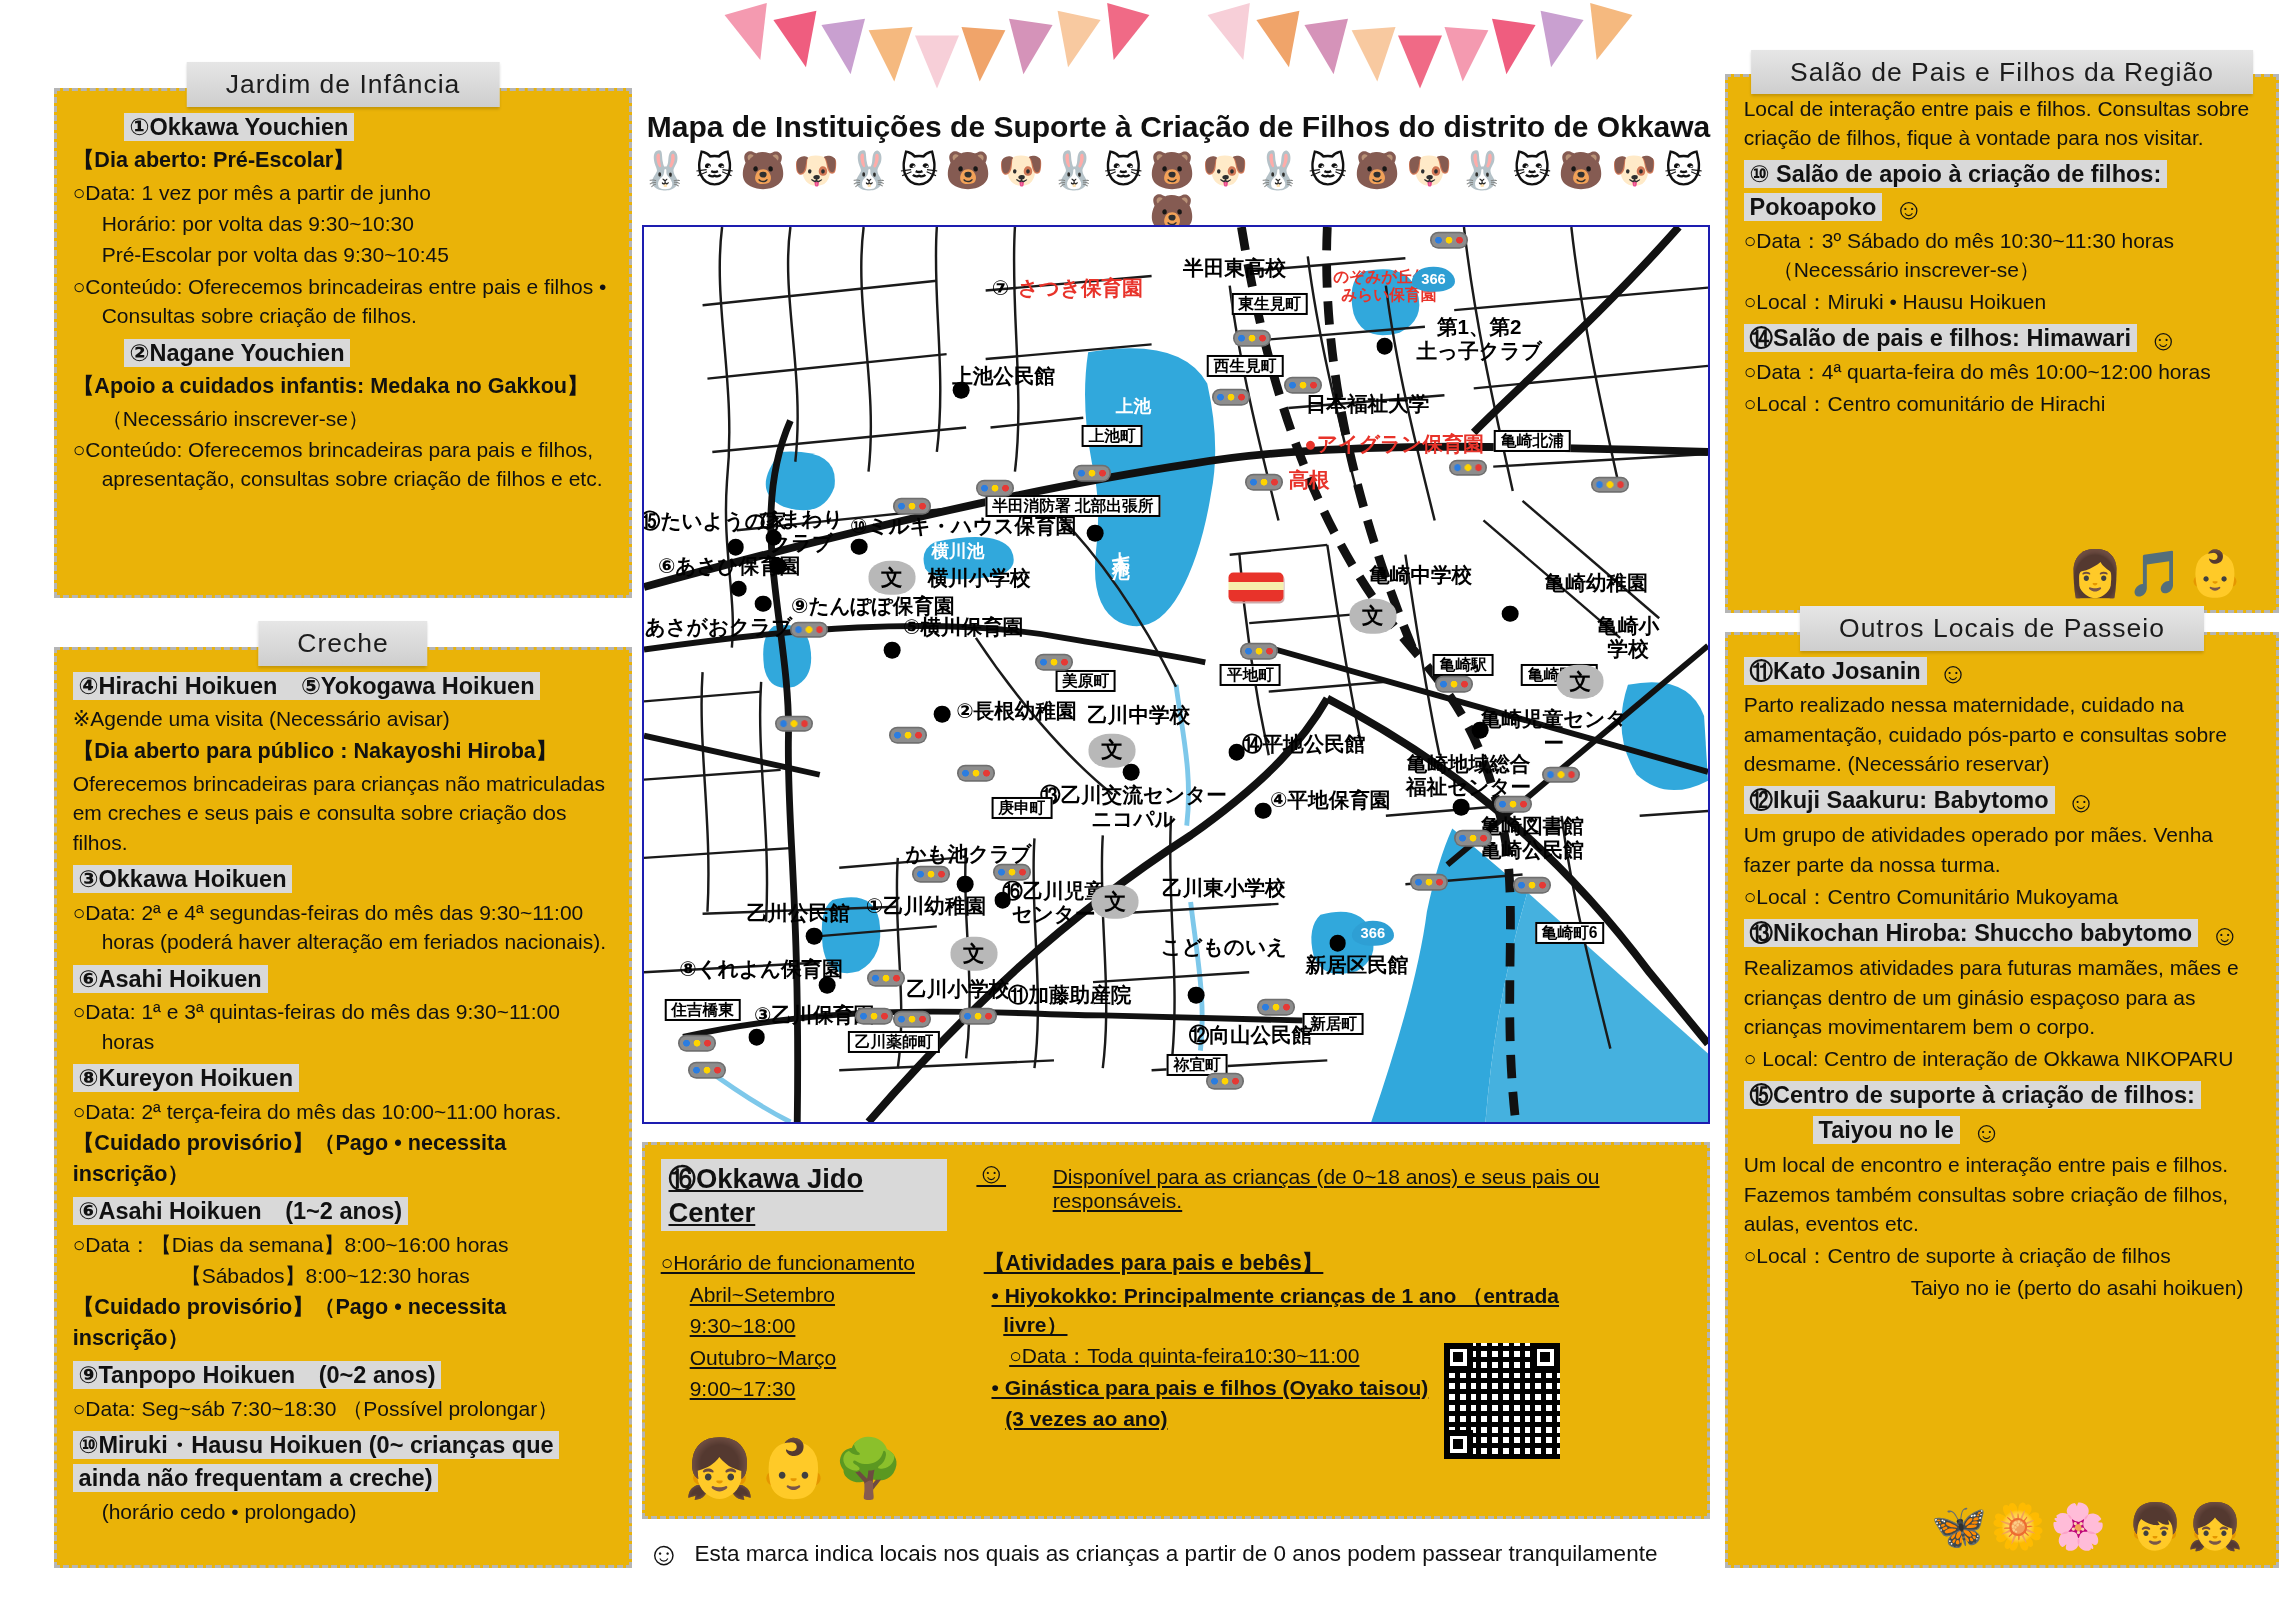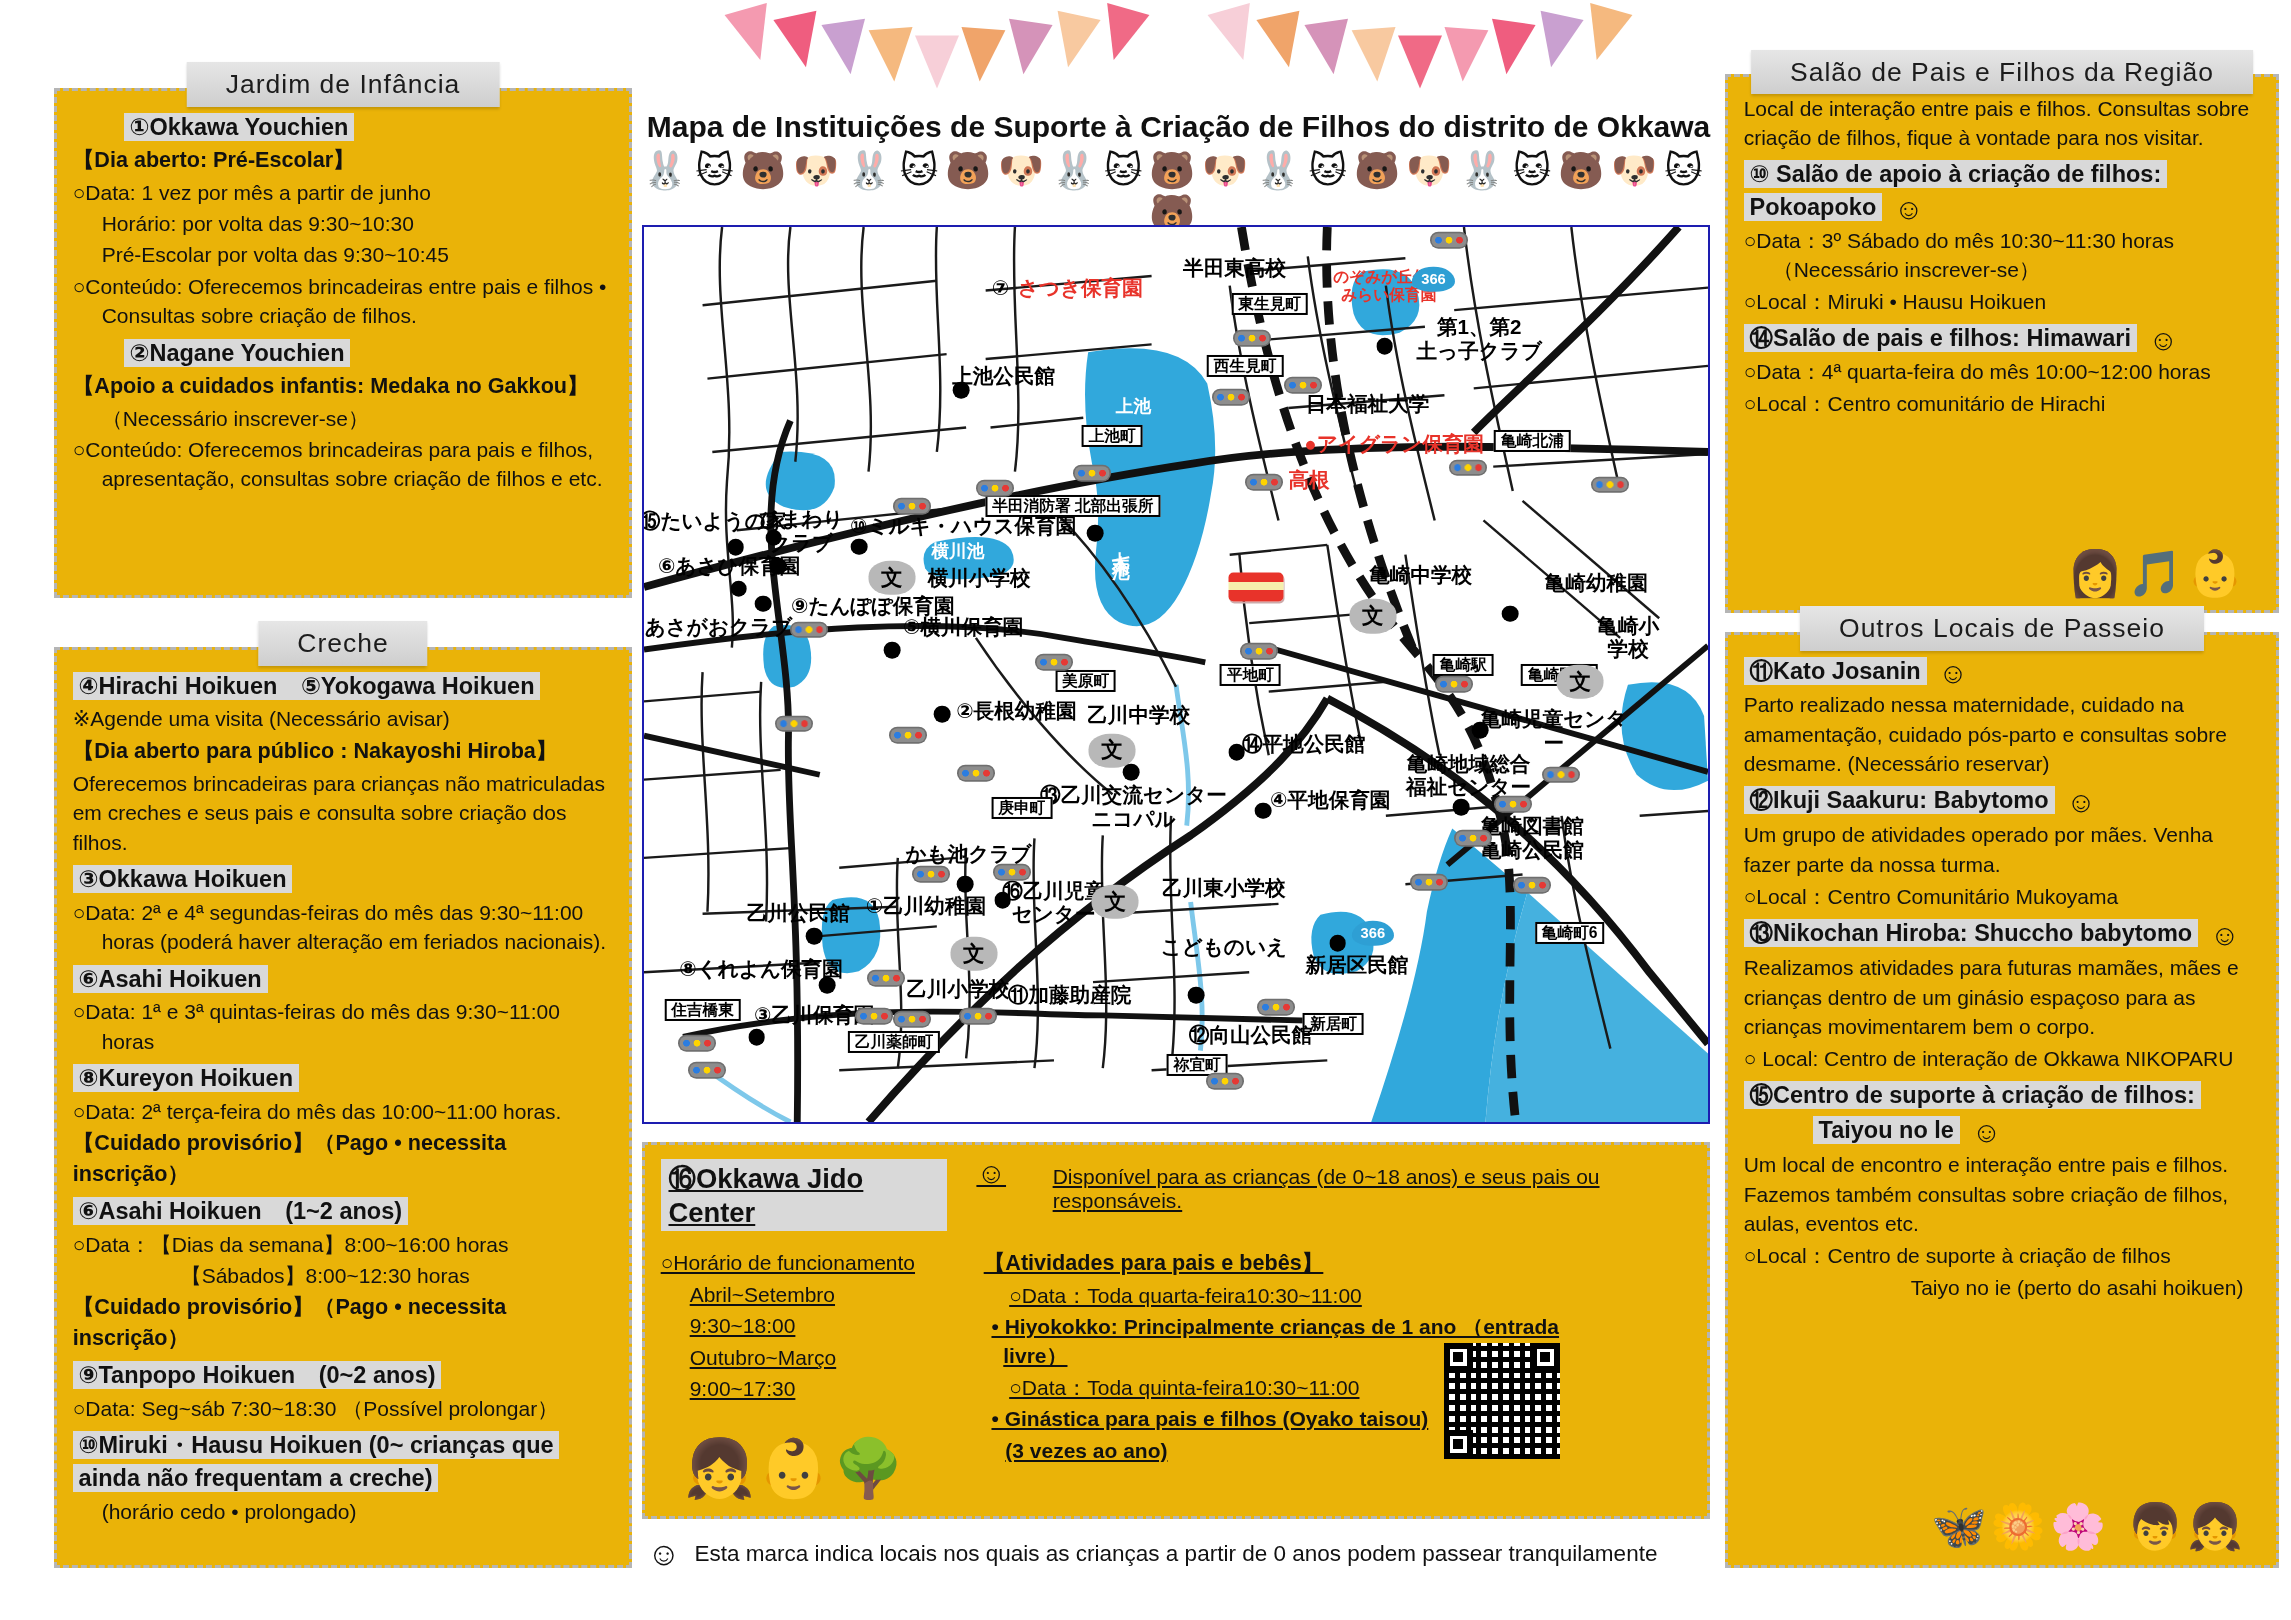--- a/index.html
+++ b/index.html
@@ -398,21 +398,20 @@
     <div class="jido-cols">
       <div class="jido-left">
           <div class="ln b"><span>○Horário de funcionamento</span></div>
           <div class="ln i"><span>Abril~Setembro</span></div>
           <div class="ln i"><span>9:30~18:00</span></div>
           <div class="ln i"><span>Outubro~Março</span></div>
           <div class="ln i"><span>9:00~17:30</span></div>
         </div>
       <div class="jido-right">
           <div class="ln sub"><span>【Atividades para pais e bebês】</span></div>
-          <div class="ln ib"><span>○Data：Toda quarta-feira10:30~11:00</span></div>
           <div class="ln bb"><span>• Hiyokokko: Principalmente crianças de 1 ano （entrada livre）</span></div>
           <div class="ln ib"><span>○Data：Toda quinta-feira10:30~11:00</span></div>
           <div class="ln bb"><span>• Ginástica para pais e filhos (Oyako taisou)</span></div>
           <div class="ln bb2"><span>(3 vezes ao ano)</span></div>
         </div>
     </div>
     <div class="illu" style="position:absolute;left:39px;bottom:13.7px;">👧👶🌳</div>
     <div class="qr">
       <div class="f f1"></div>
       <div class="f f2"></div>

